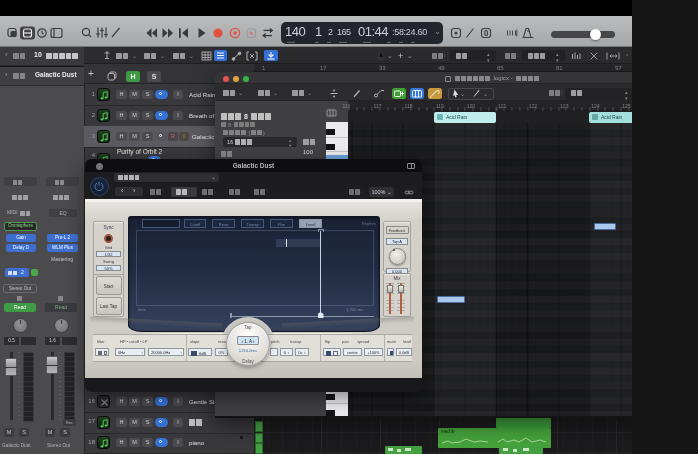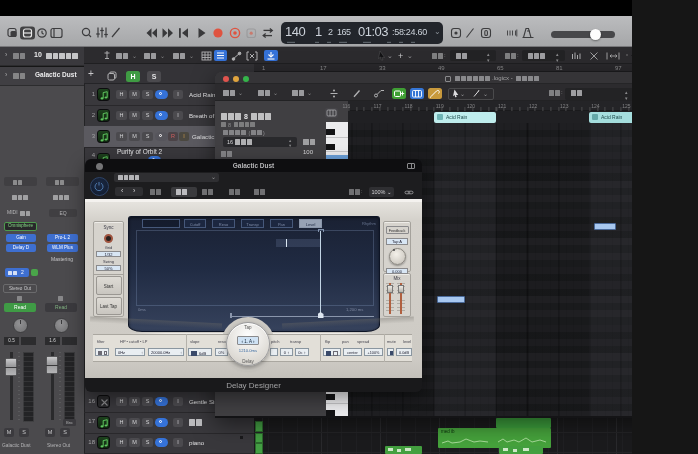--- a/index.html
+++ b/index.html
@@ -60,21 +60,21 @@
           <path d="M122.7 6.6 120.2 8.6 122.7 10.6"></path>
         </g>
  </svg>
 
  <div class="ab" style="left:281px;top:6px;width:162px;height:22px;background:#22252b;border-radius:5px"></div>
  <div class="ab" style="left:283px;top:8px;width:158px;height:14px;color:#ccd2da;font-size:13px;letter-spacing:-.5px;white-space:nowrap">
    <span style="position:absolute;left:2px;top:0">140</span>
    <span style="position:absolute;left:32px;top:0">1</span>
    <span style="position:absolute;left:45px;top:3px;font-size:9px">2</span>
    <span style="position:absolute;left:54px;top:3px;font-size:9px">165</span>
-   <span style="position:absolute;left:75px;top:0">01:03</span>
+   <span style="position:absolute;left:75px;top:0">01:44</span>
    <span style="position:absolute;left:109px;top:3px;font-size:9px;letter-spacing:-.3px">:58:24.60</span>
    <span style="position:absolute;left:151px;top:3px;font-size:8px;color:#8a9098">⌄</span>
  </div>
  <div class="ab" style="left:283px;top:23px;width:158px;height:5px;font-size:4px;color:#5c6269">
    <span style="position:absolute;left:4px">▬▬</span>
         <span style="position:absolute;left:32px">▬</span>
         <span style="position:absolute;left:44px">▬</span>
         <span style="position:absolute;left:56px">▬▬</span>
         <span style="position:absolute;left:80px">▬▬</span>
         <span style="position:absolute;left:104px">▬</span>
@@ -831,15 +831,14 @@
       </div>
  <div class="ab" style="left:311px;top:189px;width:16px;height:8px;background:#e9eef2;border:1px solid #8a96a0;color:#223;font-size:3.8px;text-align:center;line-height:8px">0.0dB</div>
 
  <div class="ab" style="left:141px;top:163px;width:44px;height:44px;border-radius:50%;background:radial-gradient(circle at 50% 30%,#fefefe,#dddad4 70%,#c8c5bf);box-shadow:0 2px 5px rgba(0,0,0,.35),inset 0 1px 0 #fff;border:1px solid #9a9a9c"></div>
  <div class="ab" style="left:141px;top:166px;width:44px;height:5px;text-align:center;color:#555;font-size:4.5px">Tap</div>
  <div class="ab" style="left:152px;top:177px;width:22px;height:9px;background:#cfe2f4;border:1px solid #8a8a8c;border-radius:1px;color:#123;font-size:4.5px;text-align:center;line-height:9px">‹ 1. A ›</div>
  <div class="ab" style="left:141px;top:188.5px;width:44px;height:5px;text-align:center;color:#3a6aa0;font-size:4.2px">1210.0ms</div>
  <div class="ab" style="left:141px;top:200px;width:44px;height:5px;text-align:center;color:#555;font-size:4.5px">Delay</div>
 
  <div class="ab" style="left:0;top:219px;width:337px;height:14px;background:#19191b"></div>
- <div class="ab" style="left:0;top:221.5px;width:337px;text-align:center;color:#a2a2a4;font-size:8px">Delay Designer</div>
 </div>
 
 </div>
 </body></html>

